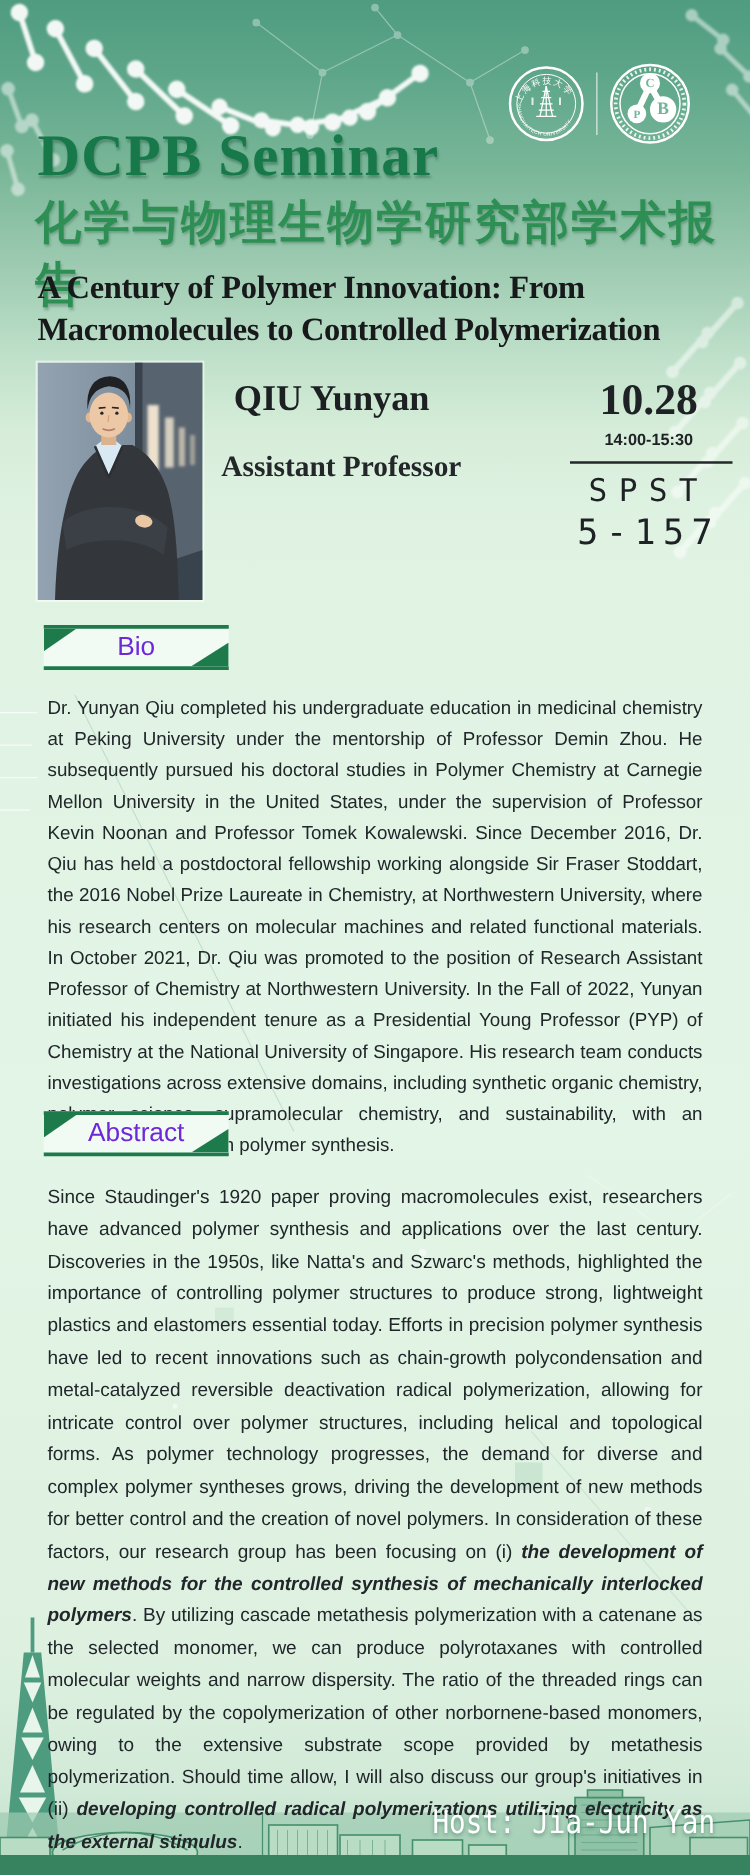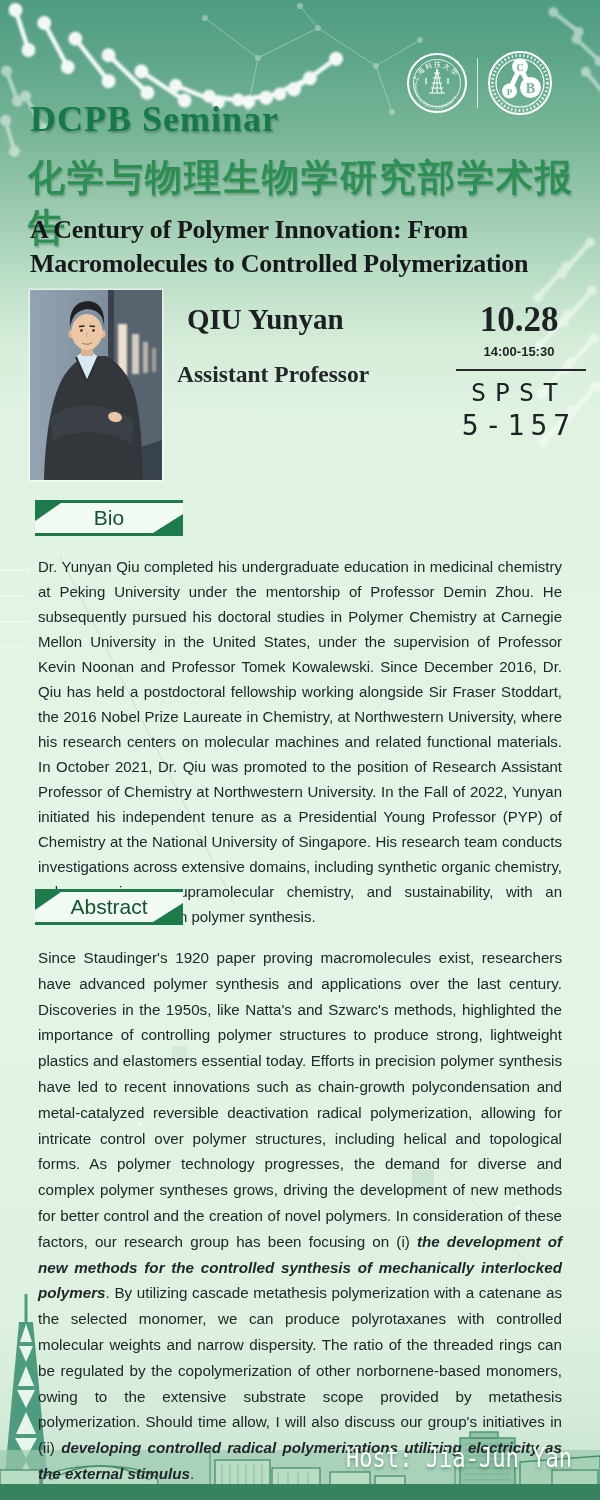--- a/index.html
+++ b/index.html
@@ -9,21 +9,21 @@
     background:linear-gradient(180deg,
       #4f9c80 0%,#5ea68a 4%,#79b698 9%,#9ccab0 14%,#bfe0ca 19%,
       #d6edd9 23%,#e0f3e3 28%,#e3f5e6 60%,#def1e0 88%,#d3ead9 95%,#bfe0cb 100%);
   }
   .deco{position:absolute;left:0;top:0;z-index:0;pointer-events:none;}
   .z{position:absolute;z-index:2;}
   
   .logos{position:absolute;left:406px;top:50px;z-index:2;display:flex;align-items:center;gap:9px;}
   .logo-divider{width:1px;height:50px;background:rgba(255,255,255,.75);}
   .series-title{left:30px;top:98px;font-family:"Liberation Serif",serif;font-weight:bold;
-    font-size:36px;color:#17794a;text-shadow:1px 2px 2px rgba(15,60,40,.35);letter-spacing:1px;}
+    font-size:47px;color:#17794a;text-shadow:1px 2px 2px rgba(15,60,40,.35);letter-spacing:1px;}
   .series-title-zh{left:28px;top:153px;font-weight:bold;font-size:37px;color:#2e8f55;
     letter-spacing:2px;text-shadow:1px 2px 2px rgba(15,60,40,.28);}
   .talk-title{left:30px;top:213px;width:560px;font-family:"Liberation Serif",serif;font-weight:bold;
     font-size:26px;line-height:34px;color:#17191b;letter-spacing:-0.3px;}
   .talk-title div{white-space:nowrap;}
   
   .photo{left:30px;top:290px;width:132px;height:190px;box-shadow:0 0 0 1.5px rgba(255,255,255,.55);}
   .speaker-name{left:177px;top:303px;font-family:"Liberation Serif",serif;font-weight:bold;
     font-size:29px;color:#1d2023;margin-left:10px;}
   .speaker-title{left:177px;top:361px;font-family:"Liberation Serif",serif;font-weight:bold;
@@ -35,21 +35,21 @@
   .event-time{font-family:Liberation Sans, sans-serif;font-weight:bold;font-size:13px;line-height:26px;}
   .event-divider{margin:4px 0 6px auto;width:130px;border-top:2px solid #24282b;}
   .event-venue1{font-family:"DejaVu Sans Mono",monospace;font-size:25px;line-height:32px;letter-spacing:9px;}
   .event-venue2{font-family:"DejaVu Sans Mono",monospace;font-size:28px;line-height:34px;letter-spacing:6px;}
   
   .section-banner{position:absolute;left:35px;width:148px;height:30px;z-index:2;background:#f1faf3;
     border-top:3px solid #1d7a4b;border-bottom:3px solid #1d7a4b;}
   .banner-bio{top:500px;}
   .banner-abstract{top:889px;}
   .banner-label{width:100%;height:30px;line-height:30px;text-align:center;
-    font-size:21px;color:#14532d;}
+    font-size:21px;color:#6d28d9;}
   .tri-tl{position:absolute;left:0;top:0;width:26px;height:18px;background:#1d7a4b;
     clip-path:polygon(0 0,100% 0,0 100%);}
   .tri-br{position:absolute;right:0;bottom:0;width:30px;height:19px;background:#1d7a4b;
     clip-path:polygon(100% 0,100% 100%,0 100%);}
   
   .body-text{position:absolute;left:38px;width:524px;z-index:2;text-align:justify;
     color:#20262a;margin:0;}
   .bio-text{top:554px;font-size:15px;line-height:25px;}
   .abstract-text{top:945px;font-size:15.2px;line-height:25.8px;}
   .italic{font-style:italic;font-weight:bold;}

